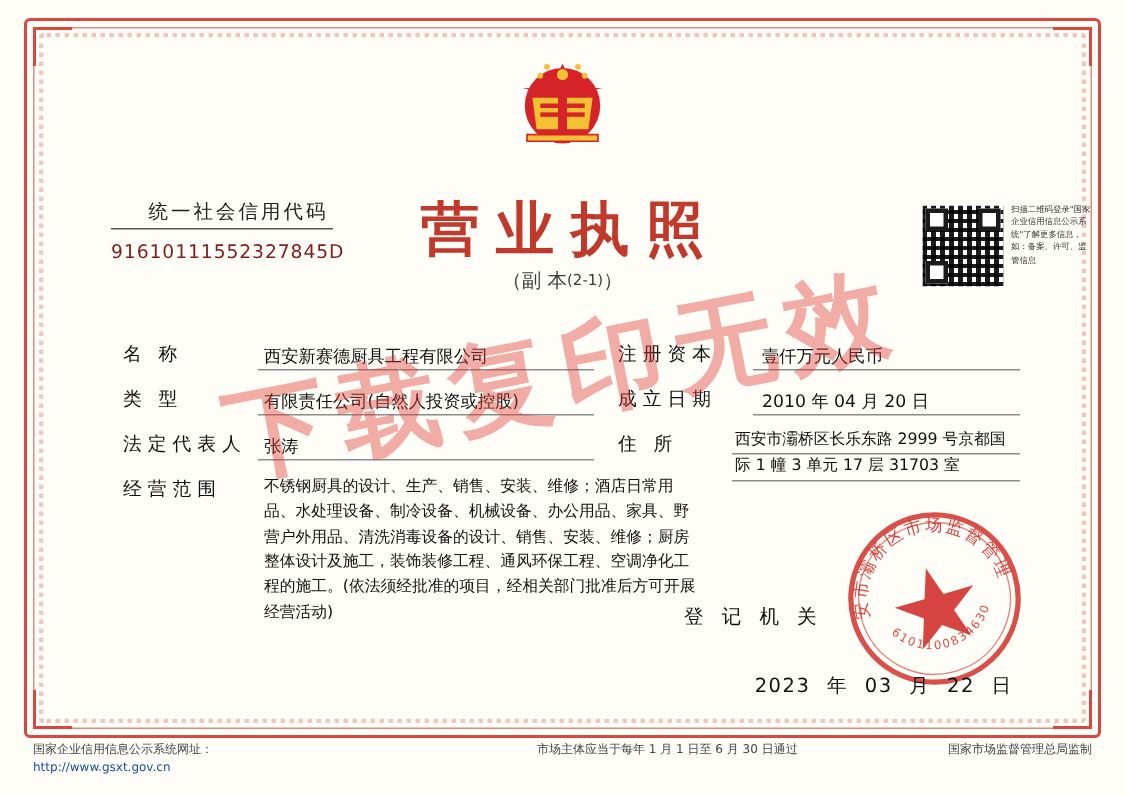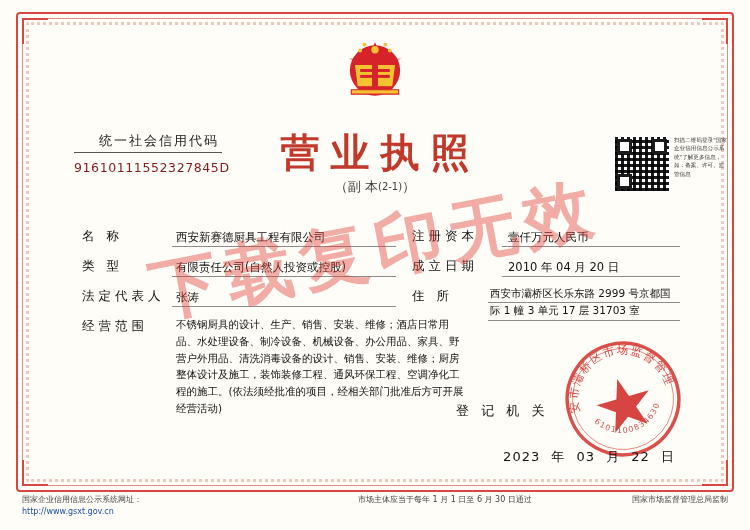--- a/index.html
+++ b/index.html
@@ -127,20 +127,21 @@
     color: #333;
   }
 
   
   .field-label {
     position: absolute;
     font-size: 12.5px;
     color: #111;
     letter-spacing: 4px;
     white-space: nowrap;
+    font-family: Liberation Serif, serif;
   }
   .field-value {
     position: absolute;
     font-size: 11.5px;
     color: #111;
     line-height: 1.55;
   }
   .field-underline {
     position: absolute;
     border-top: 1px solid #8c8c8c;

